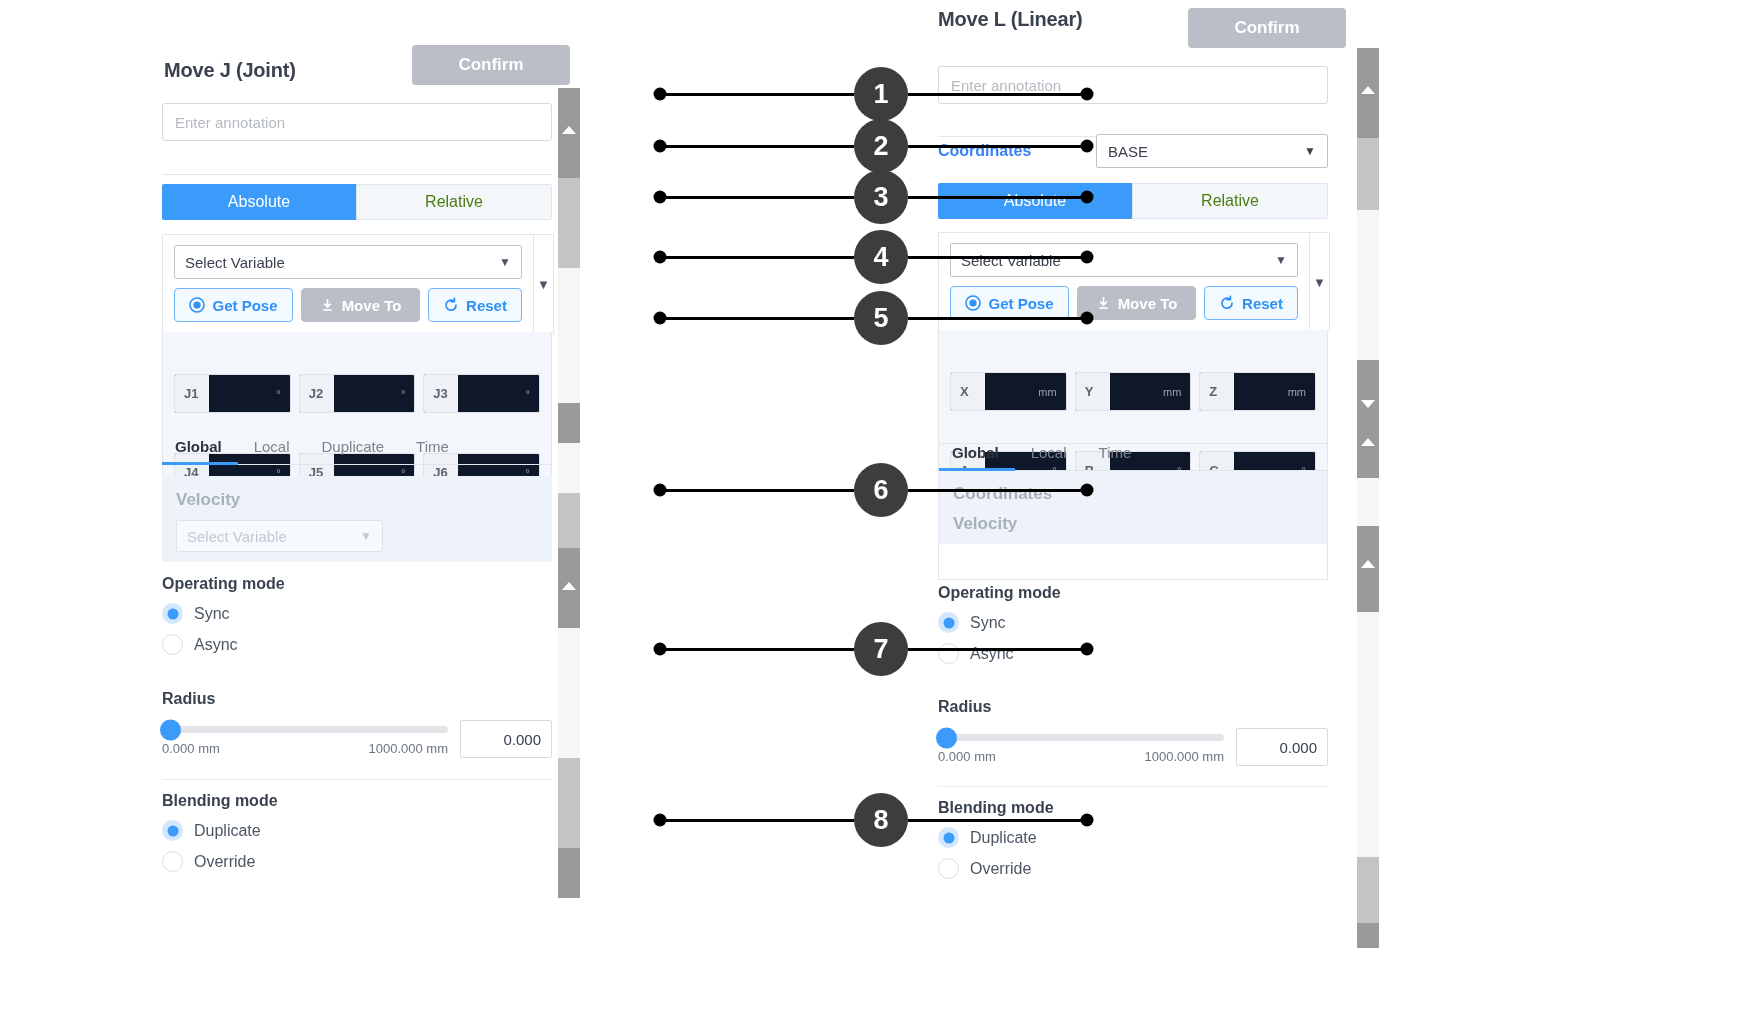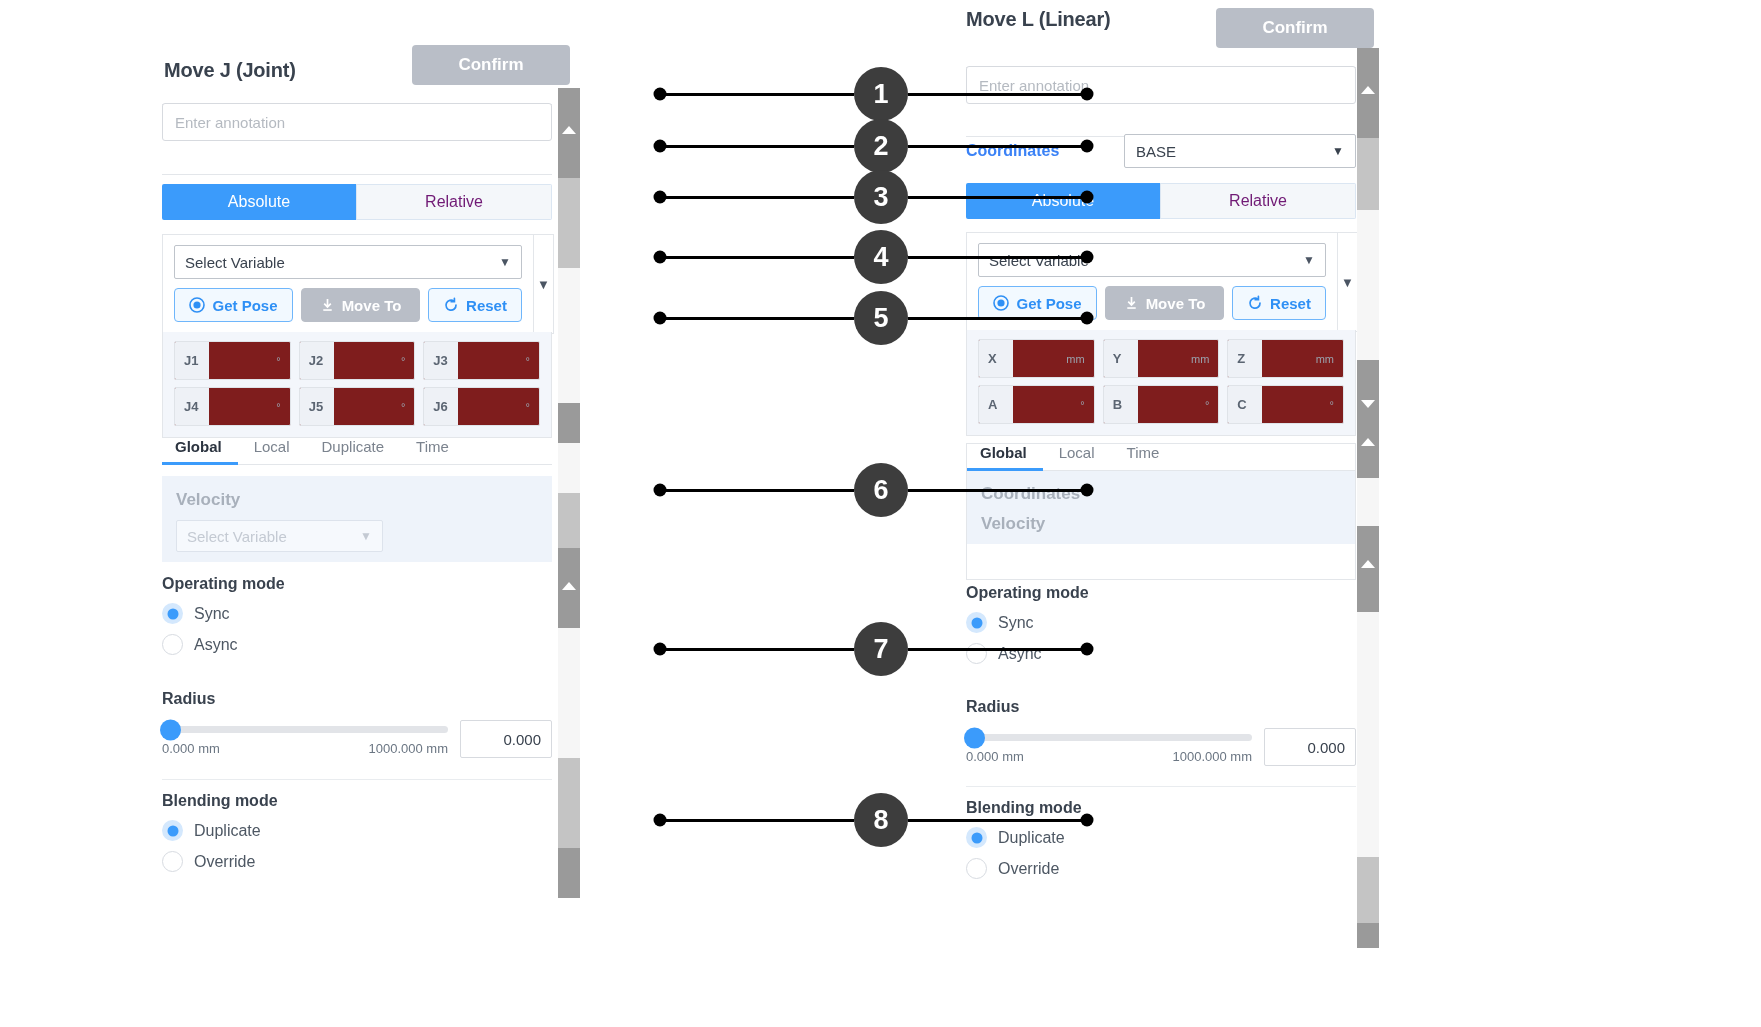--- a/index.html
+++ b/index.html
@@ -8,21 +8,21 @@
     background:#ffffff;
     font-family:"Liberation Sans", sans-serif;
     overflow:hidden;
     position:relative;
     color:#2f3b4a;
   }
   .panel{position:absolute;top:0;background:#fff;}
 
   
   #left-panel{left:160px;width:472px;height:1027px;}
-  #right-panel{left:964px;width:472px;height:871px;}
+  #right-panel{left:936px;width:472px;height:871px;}
 
   .panel-header{
     display:flex;align-items:center;justify-content:space-between;
     padding:0 0 0 2px;
   }
   .panel-title{font-size:20px;font-weight:bold;color:#39424e;letter-spacing:-.2px;}
   .confirm-btn{
     background:#b9bec7;color:#ffffff;border:none;border-radius:4px;
     font-size:17px;font-family:"Liberation Sans",sans-serif;font-weight:bold;
     width:158px;height:40px;cursor:pointer;
@@ -36,21 +36,21 @@
     font-family:"Liberation Sans",sans-serif;
   }
   .annot-input::placeholder{color:#b5bac1;}
 
   .seg{display:flex;width:100%;height:36px;border-radius:2px;overflow:hidden;}
   .seg > div{
     flex:1;display:flex;align-items:center;justify-content:center;
     font-size:16px;cursor:pointer;
   }
   .seg .on{background:#3b9bfb;color:#fff;}
-  .seg .off{background:#f4f7fa;color:#701a75;border:1px solid #dbe6f2;box-sizing:border-box;}
+  .seg .off{background:#f4f7fa;color:#4d7c0f;border:1px solid #dbe6f2;box-sizing:border-box;}
 
   .pose-card{border:1px solid #e3e6ea;display:flex;}
   .pose-main{flex:1;padding:10px 11px 11px 11px;}
   .pose-caret{
     width:44px;border-left:1px solid #e3e6ea;display:flex;align-items:center;justify-content:center;
     color:#4b5563;font-size:13px;cursor:pointer;
   }
   .sel-var{
     width:100%;height:34px;box-sizing:border-box;border:1px solid #bfc4cb;border-radius:2px;
     background:#fff;display:flex;align-items:center;justify-content:space-between;
@@ -62,21 +62,21 @@
     height:34px;border-radius:4px;display:flex;align-items:center;justify-content:center;gap:7px;
     font-size:15px;font-weight:bold;cursor:pointer;box-sizing:border-box;
   }
   .pb.light{background:#f2f9ff;border:1px solid #6fb6fb;color:#2f90f5;}
   .pb.grey{background:#b9bec7;border:1px solid #b9bec7;color:#ffffff;}
   .axis-wrap{background:#f3f6fb;border-top:1px solid #e3e6ea;padding:9px 11px 11px 11px;}
   .axis-row{display:flex;gap:8px;}
   .axis-row + .axis-row{margin-top:7px;}
   .axis{
     flex:1;display:flex;align-items:center;height:37px;
-    border:1px solid #dfe3e8;background:#7f1d1d;border-radius:2px;overflow:hidden;
+    border:1px solid #dfe3e8;background:#0f172a;border-radius:2px;overflow:hidden;margin-top:33px;
   }
   .axis .lbl{
     width:34px;height:100%;background:#eef1f6;display:flex;align-items:center;
     padding-left:9px;box-sizing:border-box;font-size:13px;font-weight:bold;color:#5b6572;
   }
   .axis .val{flex:1;height:100%;}
   .axis .unit{font-size:11px;color:#9aa2ad;padding-right:9px;}
 
   .tabs{display:flex;gap:0;border-bottom:1px solid #e3e6ea;}
   .tabs > div{

